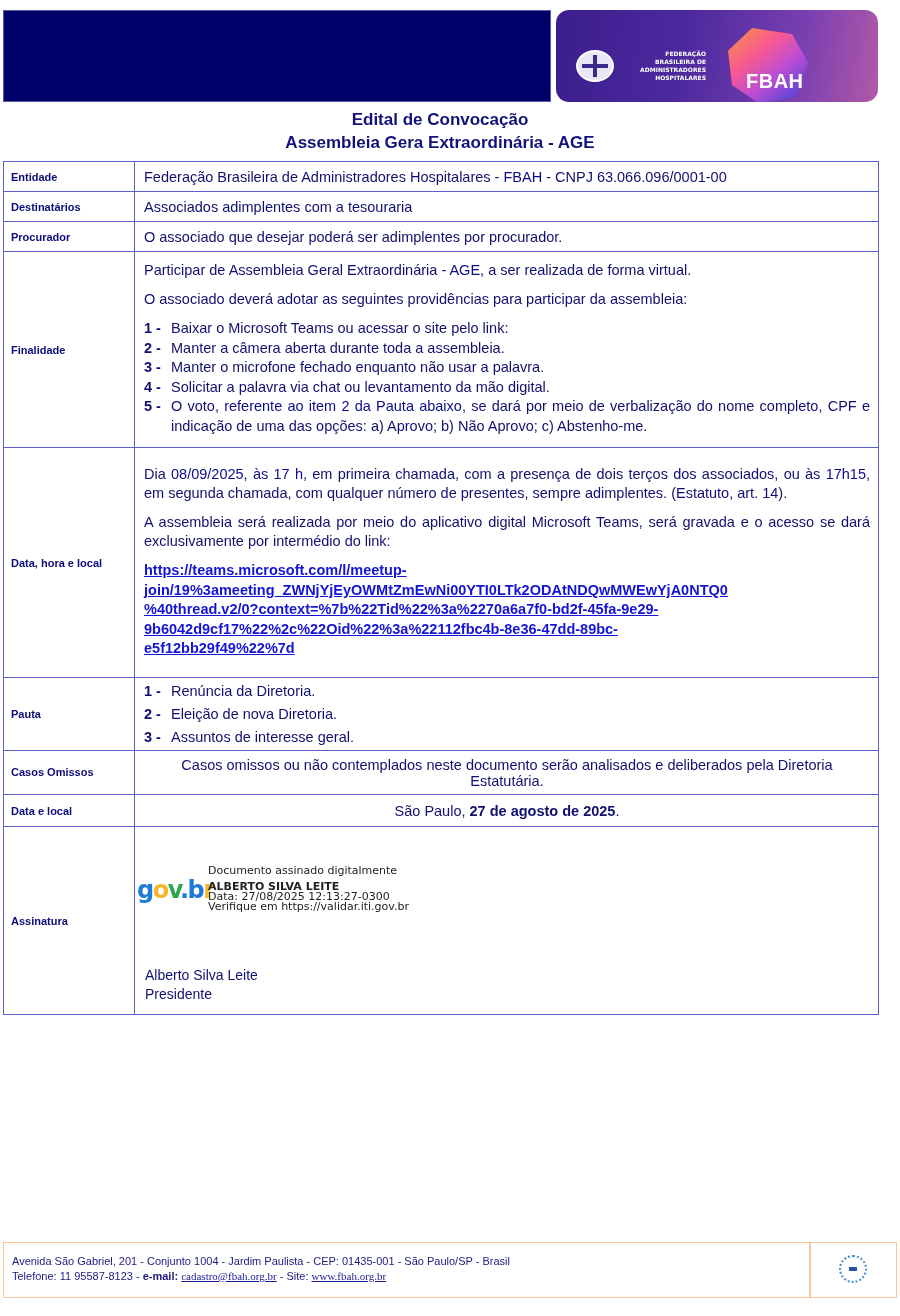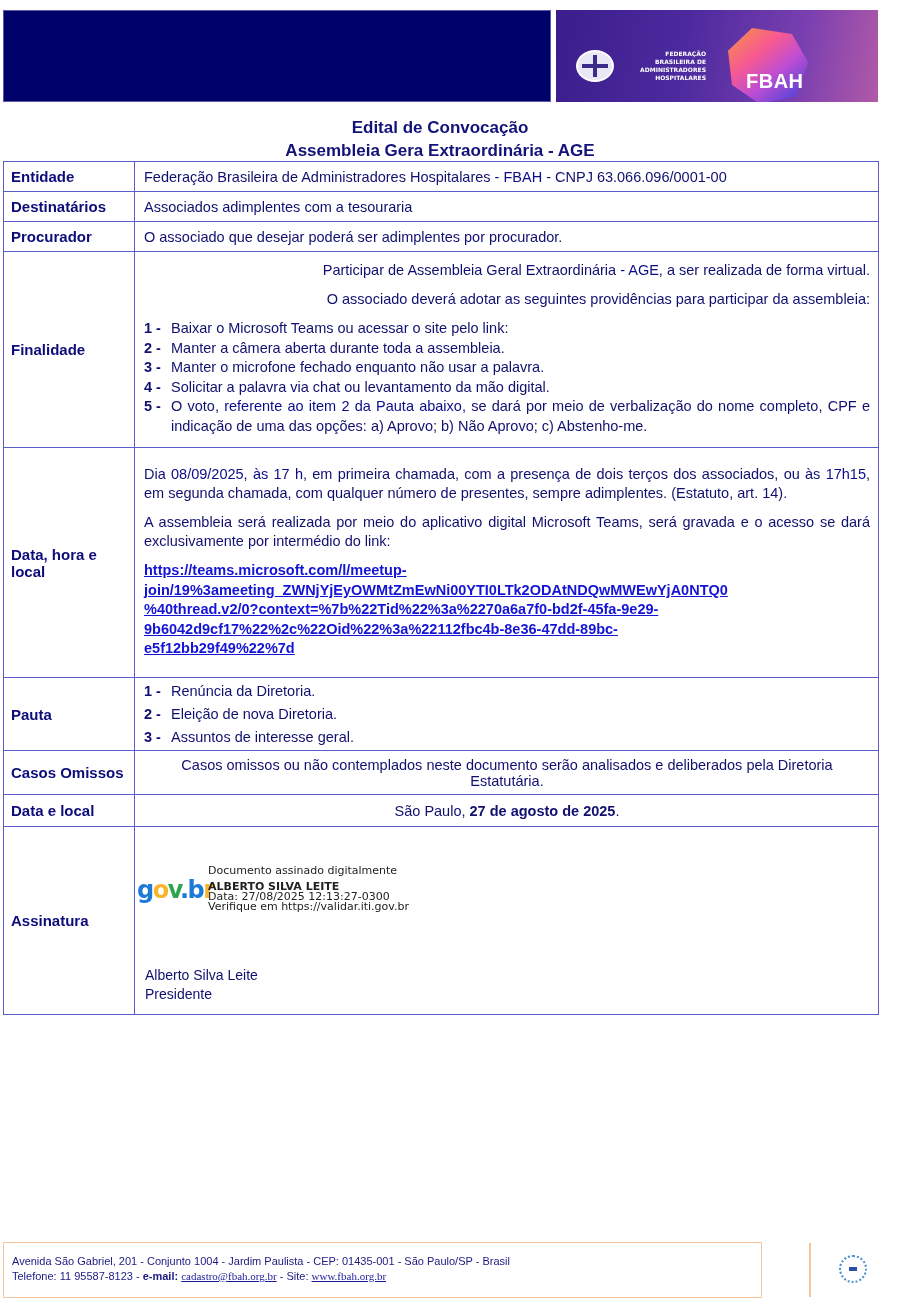--- a/index.html
+++ b/index.html
@@ -3,62 +3,62 @@
 <meta charset="utf-8">
 <style>
   html, body { margin: 0; padding: 0; background: #ffffff; }
   body { width: 900px; height: 1316px; position: relative; overflow: hidden;
          font-family: "Liberation Sans", sans-serif; color: #0f0f6e; }
 
   
   .banner-left { position: absolute; left: 3px; top: 10px; width: 548px; height: 92px; background: #00006a; border: 1px solid #5a5aa8; box-sizing: border-box; }
   .banner-right { position: absolute; left: 556px; top: 10px; width: 322px; height: 92px;
     background: linear-gradient(100deg, #3b1d8c 0%, #4c2a9e 40%, #7a3fb0 75%, #b15aa8 100%);
-    overflow: hidden; }
+    overflow: hidden; border-radius: 13px; }
   .seal { position: absolute; left: 20px; top: 40px; width: 38px; height: 32px; border-radius: 50%;
     background: #e9e6f5; border: 2px solid #fff; box-sizing: border-box; }
   .seal::before { content: ""; position: absolute; left: 15px; top: 3px; width: 4px; height: 22px; background: #3b2a8a; }
   .seal::after { content: ""; position: absolute; left: 4px; top: 12px; width: 26px; height: 4px; background: #3b2a8a; }
   .fed-text { position: absolute; left: 70px; top: 40px; width: 80px; text-align: right;
     font-family: "DejaVu Sans", sans-serif; font-weight: bold; font-size: 6px; line-height: 8px; color: #ffffff; }
   .gem { position: absolute; left: 172px; top: 18px; width: 80px; height: 76px;
     background: linear-gradient(140deg, #ff9a3d 0%, #ff5b8f 35%, #c24fd6 60%, #2c3fd8 100%);
     clip-path: polygon(30% 0%, 80% 8%, 100% 45%, 85% 90%, 40% 100%, 5% 75%, 0% 30%); opacity: 0.95; }
   .fbah-word { position: absolute; left: 190px; top: 60px; font-size: 20px; font-weight: bold; color: #ffffff; letter-spacing: 0.5px; }
 
   
-  .title { position: absolute; left: 0; top: 116px; width: 880px; text-align: center; font-weight: bold; color: #12127a; font-size: 17px; line-height: 23px; }
+  .title { position: absolute; left: 0; top: 108px; width: 880px; text-align: center; font-weight: bold; color: #12127a; font-size: 17px; line-height: 23px; }
 
   
   table.edital { position: absolute; left: 3px; top: 161px; width: 876px; border-collapse: collapse; table-layout: fixed; }
   table.edital td { border: 1.5px solid #5b5bc9; vertical-align: middle; font-size: 14.5px; color: #101070; padding: 0; }
-  table.edital td.lbl { width: 131px; padding-left: 7px; font-weight: bold; color: #0c0c7a; font-size: 15px; border-right: 1.5px dotted #6d6dd6; box-sizing: border-box; }
+  table.edital td.lbl { width: 131px; padding-left: 7px; font-weight: bold; color: #0c0c7a; font-size: 11px; border-right: 1.5px dotted #6d6dd6; box-sizing: border-box; }
   table.edital td.val { padding: 0 8px 0 9px; }
   .row-single td { height: 29px; }
-  .para { margin: 0; line-height: 19px; text-align: right; }
+  .para { margin: 0; line-height: 19px; }
   .gap8 { margin-top: 10px; }
   .list-item { display: flex; line-height: 19.5px; }
   .list-item .num { width: 27px; flex: 0 0 27px; font-weight: bold; }
   .list-item .txt { flex: 1; text-align: justify; }
   .bold { font-weight: normal; color: #0c0c8a; }
   .justify { text-align: justify; }
   .link { color: #1414d6; text-decoration: underline; font-weight: bold; word-break: break-all; line-height: 19.5px; display: block; }
   .small { font-size: 13px; line-height: 16px; text-align: center; }
 
   
   .gov-wrap { position: relative; height: 185px; }
   .govbr { position: absolute; left: 2px; top: 48px; font-size: 24px; font-weight: bold; letter-spacing: -1.5px; font-family: "DejaVu Sans", sans-serif; }
   .govbr .g { color: #1d7bd8; } .govbr .o { color: #f7b52b; } .govbr .v { color: #2da44e; } .govbr .dot { color: #1d7bd8; } .govbr .b { color: #1d7bd8; } .govbr .r { color: #f7b52b; }
   .sig-meta { position: absolute; left: 73px; top: 38px; font-family: "DejaVu Sans", sans-serif; font-size: 11px; color: #222; line-height: 10px; }
   .sig-meta .hdr { margin-bottom: 6px; }
   .sig-meta .name { font-weight: bold; }
   .signer { position: absolute; left: 10px; top: 138px; font-size: 14px; line-height: 19px; color: #101070; }
 
   
-  .footer { position: absolute; left: 3px; top: 1242px; width: 759px; height: 56px; border: 1.5px solid #f6c59c; box-sizing: border-box; }
+  .footer { position: absolute; left: 3px; top: 1242px; width: 894px; height: 56px; border: 1.5px solid #f6c59c; box-sizing: border-box; }
   .footer .addr { position: absolute; left: 8px; top: 11px; font-size: 11px; line-height: 15px; color: #1a1a80; }
   .footer .addr a { color: #1a1a99; text-decoration: underline; font-family: Liberation Serif, serif; }
   .footer .sep { position: absolute; left: 805px; top: 0; width: 1.5px; height: 100%; background: #f6c59c; }
   .footer .stamp { position: absolute; left: 835px; top: 12px; width: 28px; height: 28px; border-radius: 50%; border: 2px dotted #4a8fd1; box-sizing: border-box; }
   .footer .stamp::after { content: ""; position: absolute; left: 8px; top: 10px; width: 8px; height: 4px; background: #2a4fa8; }
 </style>
 </head>
 <body>
 
 <div class="banner-left"></div>

